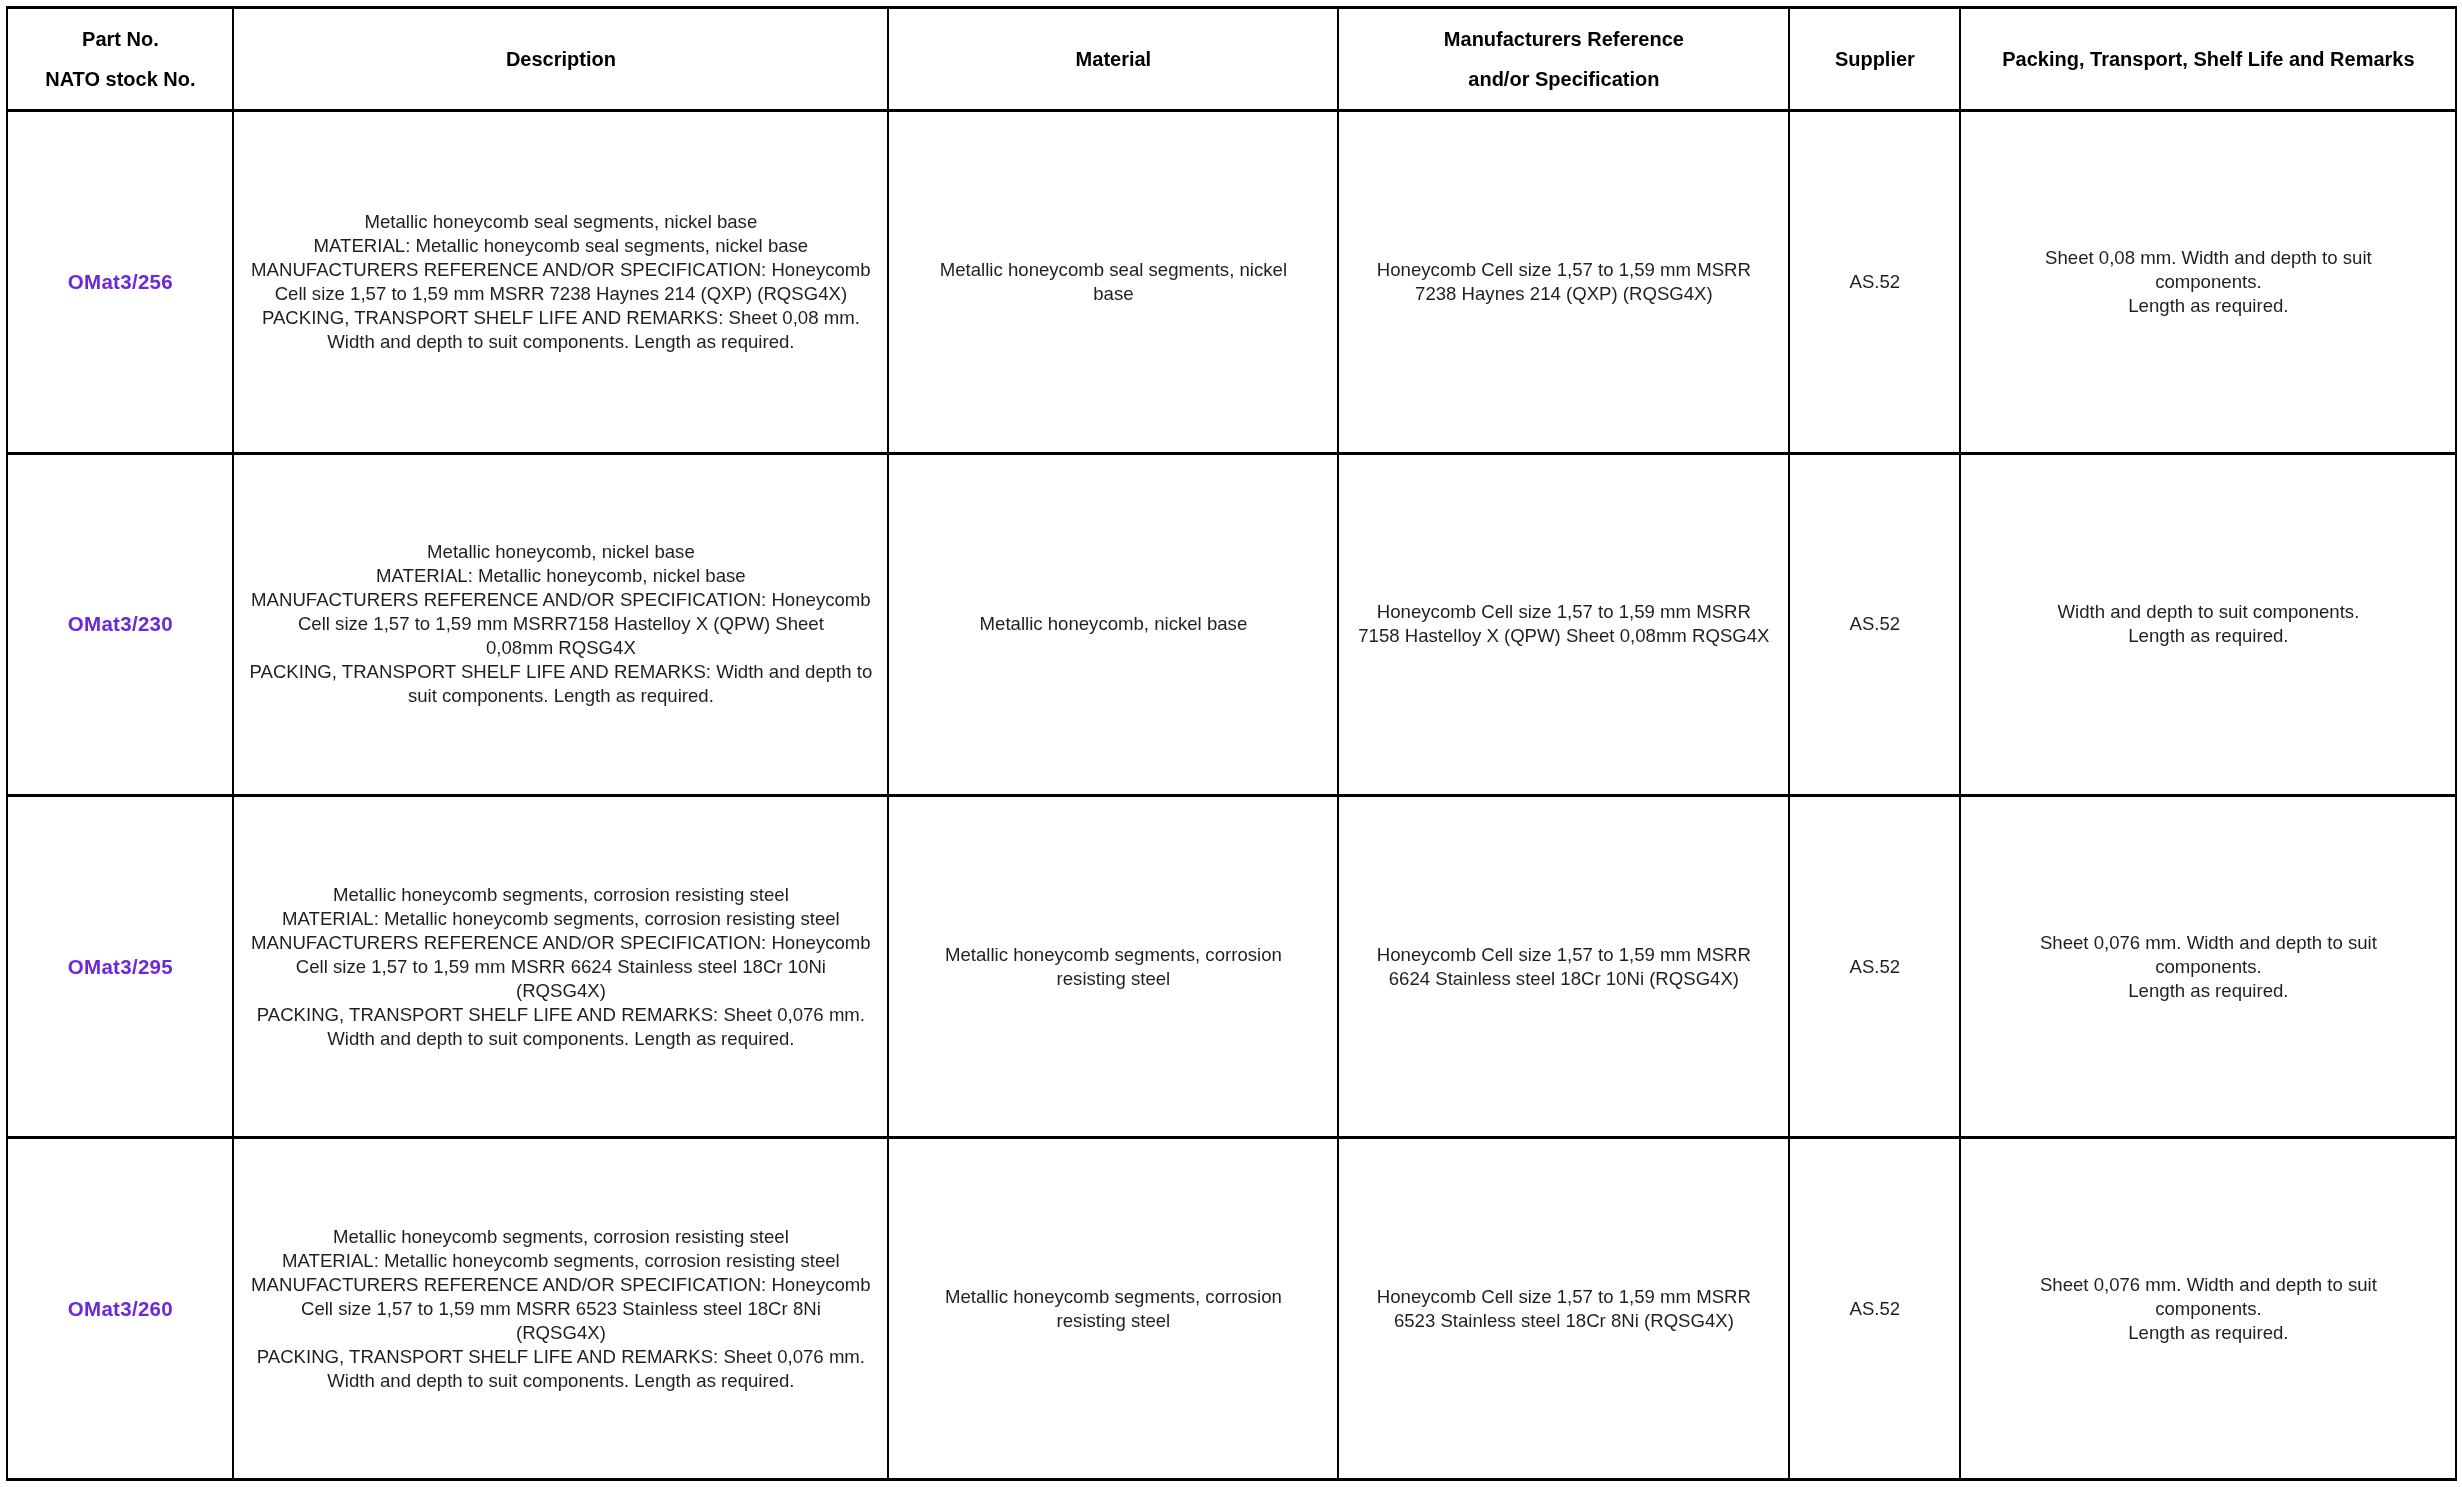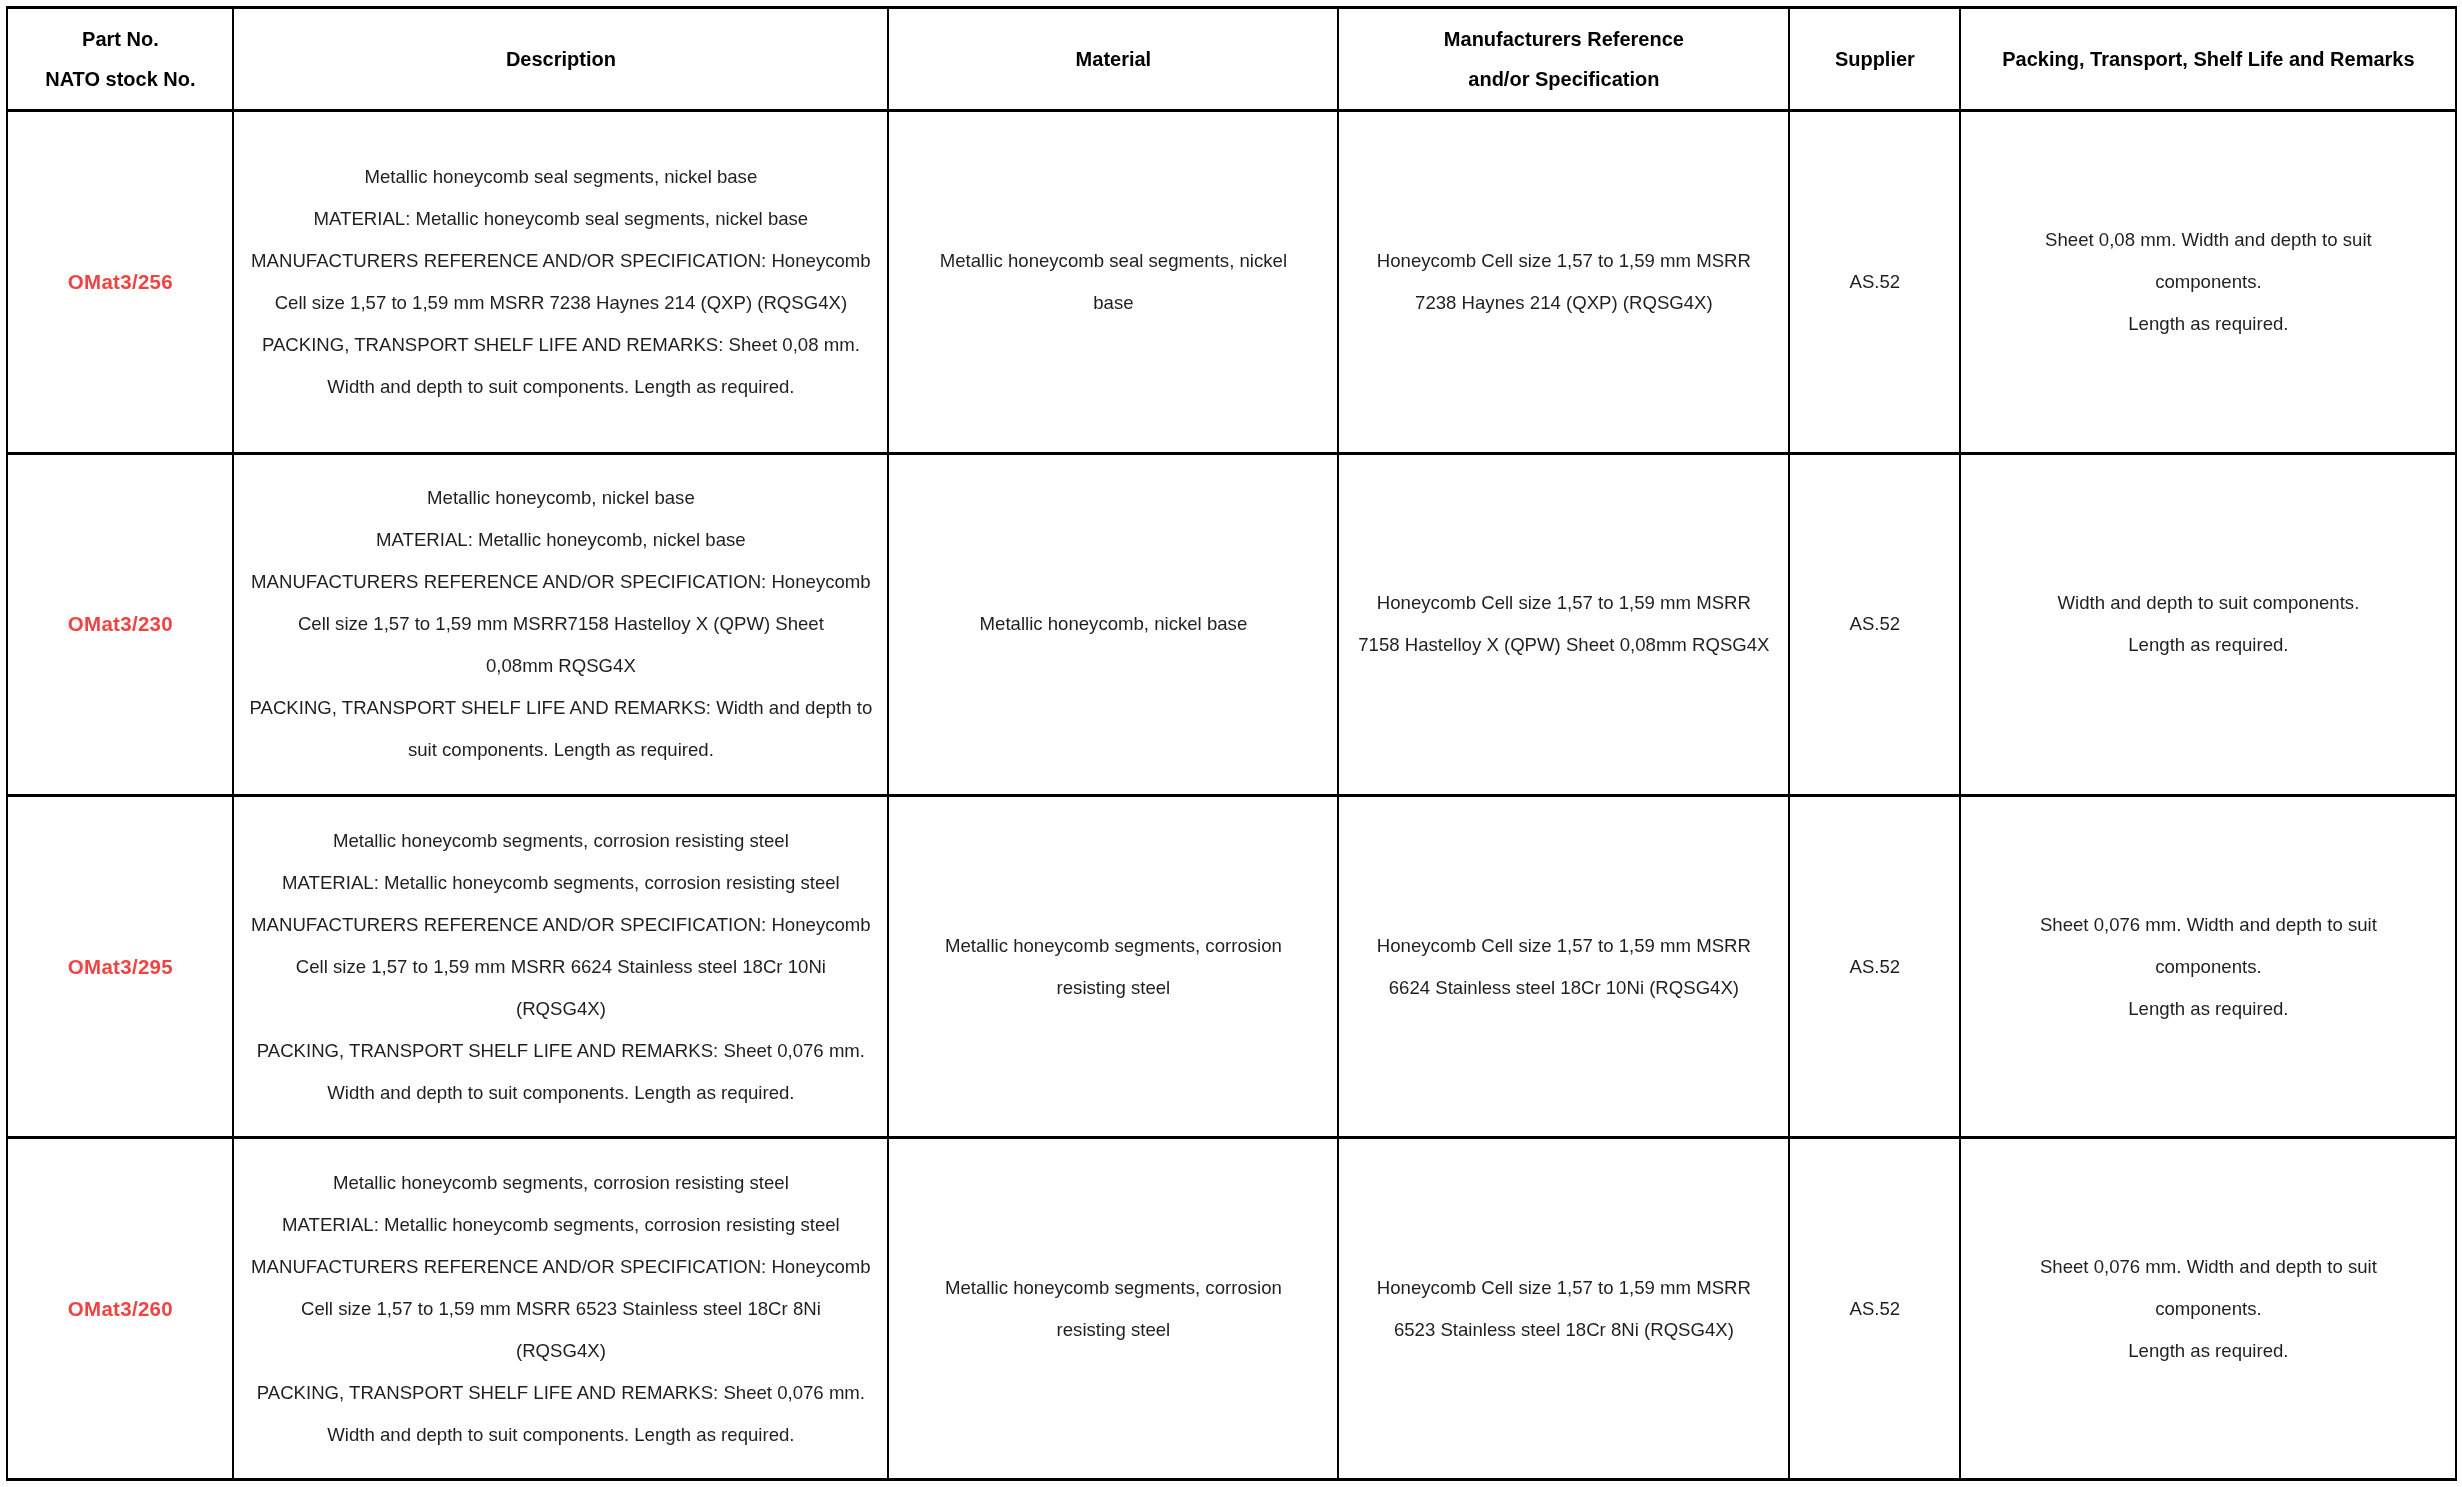--- a/index.html
+++ b/index.html
@@ -36,28 +36,28 @@
   .materials thead tr { height: 103px; }
   .materials tbody tr { height: 342px; }
   .materials th {
     font-size: 20px;
     line-height: 40px;
     font-weight: bold;
     color: #000000;
   }
   .materials td {
     font-size: 18.6px;
-    line-height: 42px;
+    line-height: 24px;
     color: #1f1f1f;
     text-align: center;
   }
   .materials td.partno {
     font-size: 20.5px;
     font-weight: bold;
-    color: #ef4444;
+    color: #6d28d9;
     letter-spacing: 0.3px;
   }
 </style>
 </head>
 <body>
 
 <table class="materials">
   <colgroup>
     <col style="width:226px">
     <col style="width:655px">

